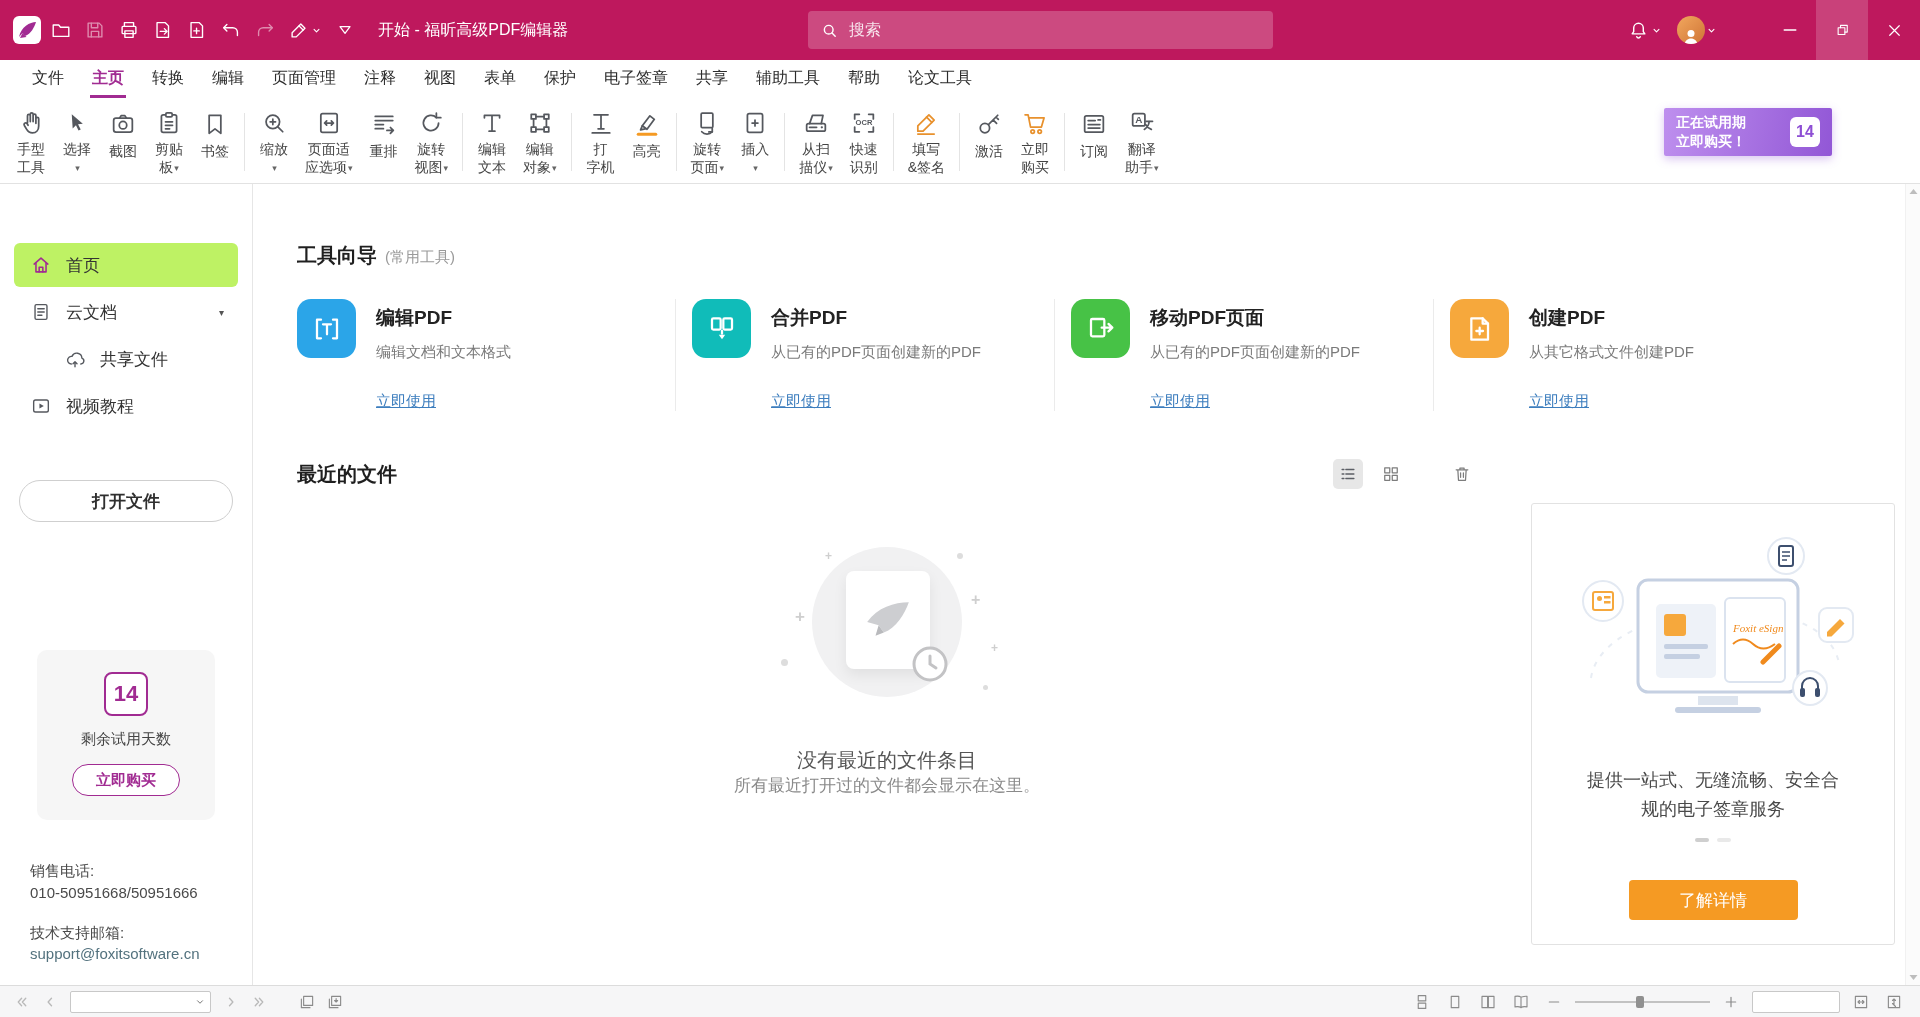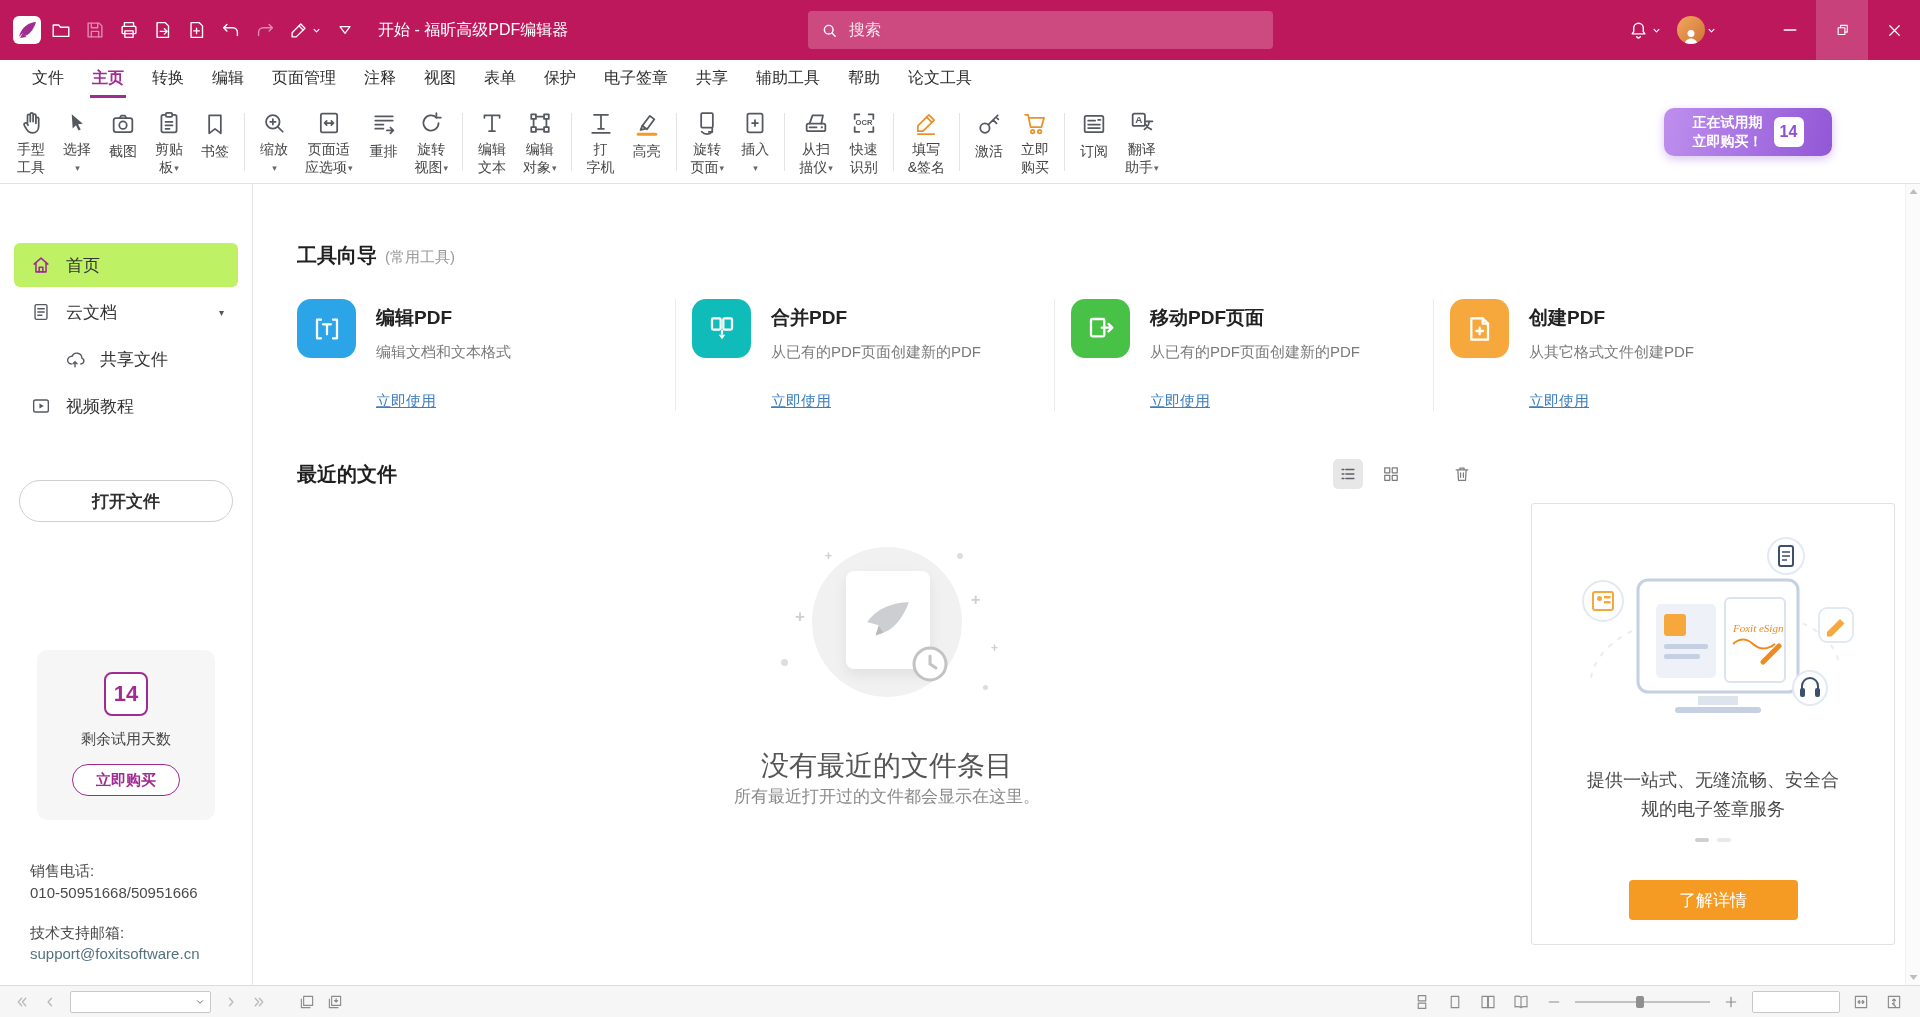--- a/index.html
+++ b/index.html
@@ -31,21 +31,21 @@
   .menu-item.active::after{content:"";position:absolute;left:12px;right:12px;bottom:0;height:3px;background:#A12B92}
 
   
   .ribbon{height:86px;display:flex;align-items:stretch;padding:7px 0 4px 8px;border-bottom:1px solid #e2e2e2;position:relative;background:#fff}
   .ribbon-tools{display:flex;align-items:stretch}
   .tool{display:flex;flex-direction:column;align-items:center;padding:2px 8px;min-width:46px}
   .tool-icon{height:34px;display:flex;align-items:center;justify-content:center}
   .tool-label{font-size:14px;color:#454545;text-align:center;line-height:1.28;margin-top:2px;white-space:nowrap}
   .caret{font-size:9px;color:#666;margin-left:1px;vertical-align:1px}
   .ribbon-sep{width:1px;background:#e4e4e4;margin:8px 6px}
-  .trial-badge{position:absolute;right:88px;top:10px;min-width:168px;height:48px;border-radius:10px;background:linear-gradient(100deg,#BE8FEE 0%,#9257D6 100%);display:flex;align-items:center;justify-content:center;gap:11px;padding:0 12px;box-shadow:0 3px 10px rgba(146,87,214,.35)}
+  .trial-badge{position:absolute;right:88px;top:10px;min-width:168px;height:48px;border-radius:2px;background:linear-gradient(100deg,#BE8FEE 0%,#9257D6 100%);display:flex;align-items:center;justify-content:space-between;gap:11px;padding:0 12px;box-shadow:0 3px 10px rgba(146,87,214,.35)}
   .trial-badge-text{color:#fff;font-size:14px;font-weight:bold;line-height:1.35;text-align:center}
   .trial-days-box{width:30px;height:30px;background:#fff;border-radius:6px;color:#8E4FD4;font-weight:bold;font-size:16px;display:flex;align-items:center;justify-content:center}
 
   
   .content{display:flex;height:801px}
   .sidebar{width:253px;border-right:1px solid #e6e6e6;padding-top:56px;position:relative;flex:0 0 auto;background:#fff}
   .side-item{height:44px;margin:3px 14px;border-radius:6px;display:flex;align-items:center;gap:14px;padding:0 14px 0 16px;font-size:17px;color:#333}
   .side-item.active{background:#bef264}
   .side-item.indent{padding-left:50px}
   .side-caret{margin-left:auto;color:#555;font-size:10px}
@@ -84,21 +84,21 @@
   .ricon.active{background:#e7e7e7}
   .ricon.trash{margin-left:28px}
 
   .empty{display:flex;flex-direction:column;align-items:center;margin-top:30px}
   .empty-illus{position:relative;width:260px;height:214px}
   .empty-circle{position:absolute;left:55px;top:28px;width:150px;height:150px;border-radius:50%;background:#f1f1f2}
   .empty-sheet{position:absolute;left:89px;top:52px;width:84px;height:98px;background:#fff;border-radius:8px;box-shadow:0 6px 14px rgba(0,0,0,.07);display:flex;align-items:center;justify-content:center}
   .empty-clock{position:absolute;left:152px;top:124px}
   .spark{position:absolute;color:#cfcfcf;font-weight:bold}
   .sdot{position:absolute;border-radius:50%;background:#ddd}
-  .empty-title{font-size:28px;color:#555;margin-top:14px}
+  .empty-title{font-size:20px;color:#555;margin-top:14px}
   .empty-desc{font-size:17px;color:#8a8a8a;}
 
   .promo{width:364px;margin-left:54px;margin-top:44px;height:442px;border:1px solid #e2e2e2;border-radius:3px;display:flex;flex-direction:column;align-items:center;padding:24px 20px 24px;background:#fff}
   .promo-text{font-size:18px;color:#4a4a4a;text-align:center;line-height:1.6;margin-top:8px}
   .promo-dots{display:flex;gap:8px;margin-top:14px}
   .promo-dot{width:14px;height:4px;border-radius:2px;background:#e9e9e9;cursor:pointer}
   .promo-dot.active{background:#cfcfcf}
   .promo-btn{margin-top:auto;width:169px;height:40px;background:#F59A23;color:#fff;font-size:17px;border-radius:4px;display:flex;align-items:center;justify-content:center;cursor:pointer}
 
   

